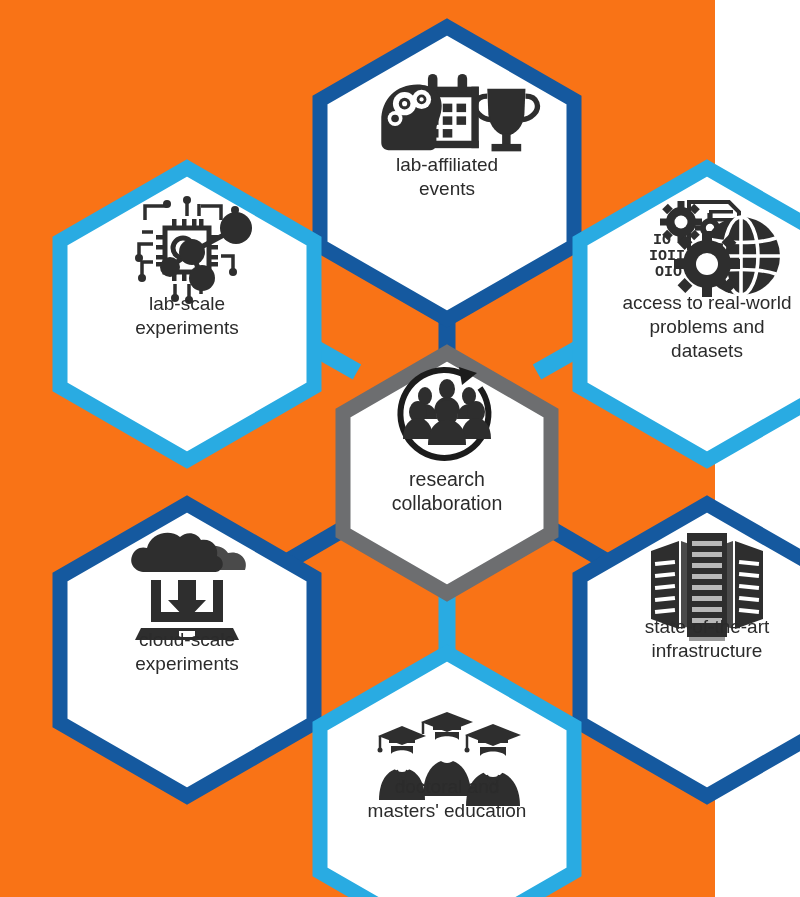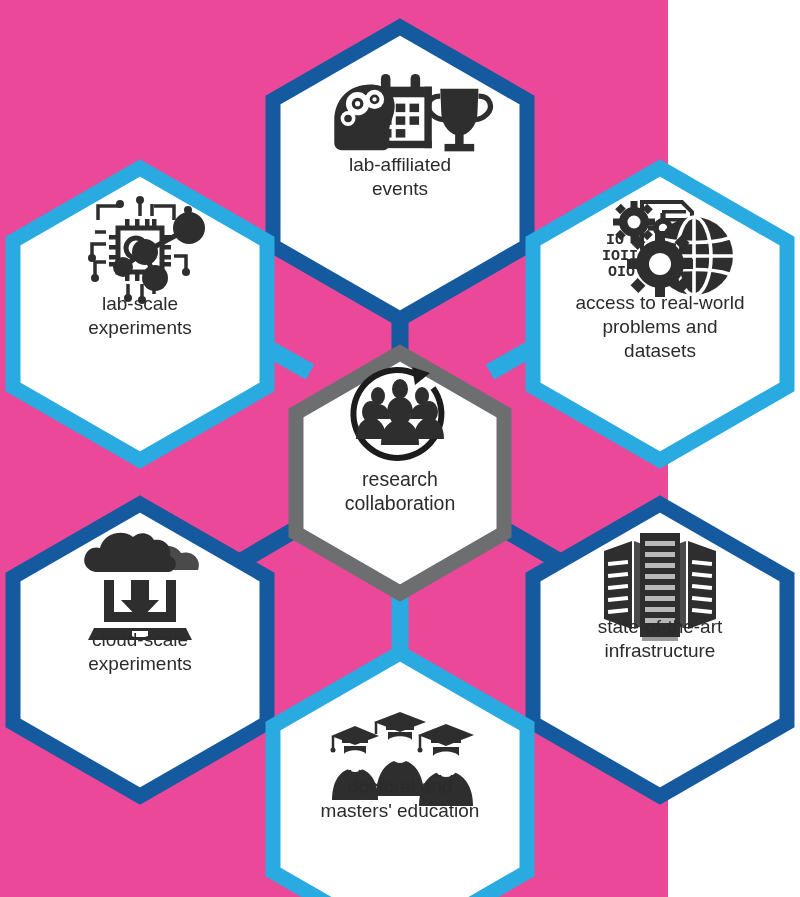--- a/index.html
+++ b/index.html
@@ -10,21 +10,22 @@
   body {
     width: 800px;
     height: 897px;
     font-family: "Liberation Sans", sans-serif;
     overflow: hidden;
   }
   #diagram-root {
     position: relative;
     width: 668px;
     height: 897px;
-    background: #ec4899;
+    background: #f97316;
+    padding-left: 47px;
   }
   svg.canvas {
     display: block;
     width: 800px;
     height: 897px;
   }
   .hex-label {
     font-family: "Liberation Sans", sans-serif;
     font-size: 19px;
     fill: #2b2b2b;

